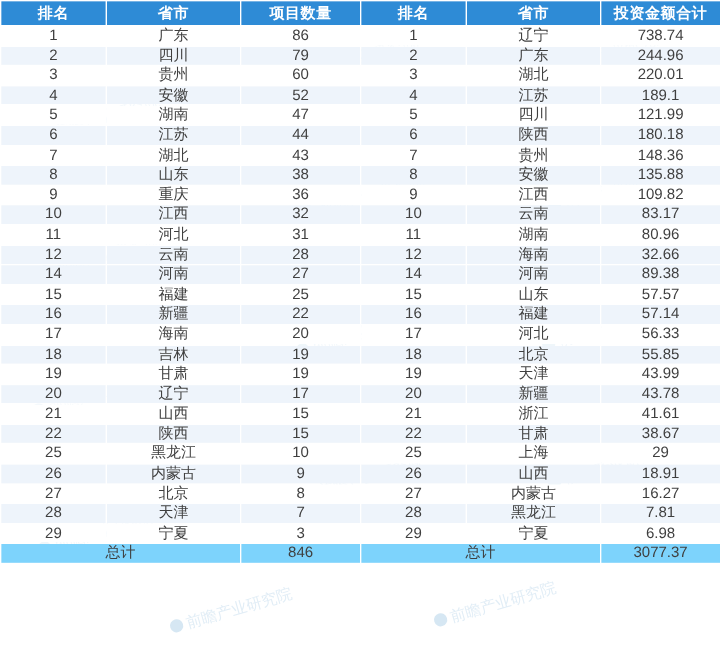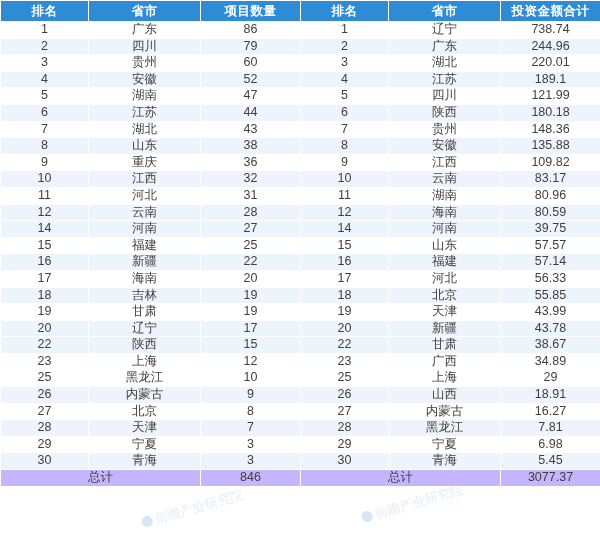--- a/index.html
+++ b/index.html
@@ -52,21 +52,21 @@
     font-size: 12.5px;
     height: 20px;
     line-height: 20px;
     border: 1px solid #ffffff;
     letter-spacing: 0.5px;
     margin-left: 33px;
   }
   tbody tr.odd td { background: #ffffff; }
   tbody tr.even td { background: #eef4fb; }
   tbody tr.total td {
-    background: #c4b5fd;
+    background: #7dd3fc;
     border-top: 1px solid #c9d6e4;
   }
   td.num { color: #3f3f3f; }
   .watermark-layer {
     position: absolute;
     left: 0; top: 0;
     width: 600px;
     height: 554px;
     z-index: 1;
     pointer-events: none;
@@ -217,29 +217,29 @@
           <td class="num">11</td>
           <td class="num">湖南</td>
           <td class="num">80.96</td>
         </tr>
         <tr class="even">
           <td class="num">12</td>
           <td class="num">云南</td>
           <td class="num">28</td>
           <td class="num">12</td>
           <td class="num">海南</td>
-          <td class="num">80.59</td>
+          <td class="num">32.66</td>
         </tr>
         <tr class="even">
           <td class="num">14</td>
           <td class="num">河南</td>
           <td class="num">27</td>
           <td class="num">14</td>
           <td class="num">河南</td>
-          <td class="num">39.75</td>
+          <td class="num">89.38</td>
         </tr>
         <tr class="odd">
           <td class="num">15</td>
           <td class="num">福建</td>
           <td class="num">25</td>
           <td class="num">15</td>
           <td class="num">山东</td>
           <td class="num">57.57</td>
         </tr>
         <tr class="even">
@@ -275,37 +275,37 @@
           <td class="num">43.99</td>
         </tr>
         <tr class="even">
           <td class="num">20</td>
           <td class="num">辽宁</td>
           <td class="num">17</td>
           <td class="num">20</td>
           <td class="num">新疆</td>
           <td class="num">43.78</td>
         </tr>
+        <tr class="odd">
+          <td class="num">21</td>
+          <td class="num">山西</td>
+          <td class="num">15</td>
+          <td class="num">21</td>
+          <td class="num">浙江</td>
+          <td class="num">41.61</td>
+        </tr>
         <tr class="even">
           <td class="num">22</td>
           <td class="num">陕西</td>
           <td class="num">15</td>
           <td class="num">22</td>
           <td class="num">甘肃</td>
           <td class="num">38.67</td>
         </tr>
         <tr class="odd">
-          <td class="num">23</td>
-          <td class="num">上海</td>
-          <td class="num">12</td>
-          <td class="num">23</td>
-          <td class="num">广西</td>
-          <td class="num">34.89</td>
-        </tr>
-        <tr class="odd">
           <td class="num">25</td>
           <td class="num">黑龙江</td>
           <td class="num">10</td>
           <td class="num">25</td>
           <td class="num">上海</td>
           <td class="num">29</td>
         </tr>
         <tr class="even">
           <td class="num">26</td>
           <td class="num">内蒙古</td>
@@ -331,28 +331,20 @@
           <td class="num">7.81</td>
         </tr>
         <tr class="odd">
           <td class="num">29</td>
           <td class="num">宁夏</td>
           <td class="num">3</td>
           <td class="num">29</td>
           <td class="num">宁夏</td>
           <td class="num">6.98</td>
         </tr>
-        <tr class="even">
-          <td class="num">30</td>
-          <td class="num">青海</td>
-          <td class="num">3</td>
-          <td class="num">30</td>
-          <td class="num">青海</td>
-          <td class="num">5.45</td>
-        </tr>
         <tr class="total">
           <td colspan="2">总计</td>
           <td>846</td>
           <td colspan="2">总计</td>
           <td>3077.37</td>
         </tr>
       </tbody>
   </table>
 
 </div>

